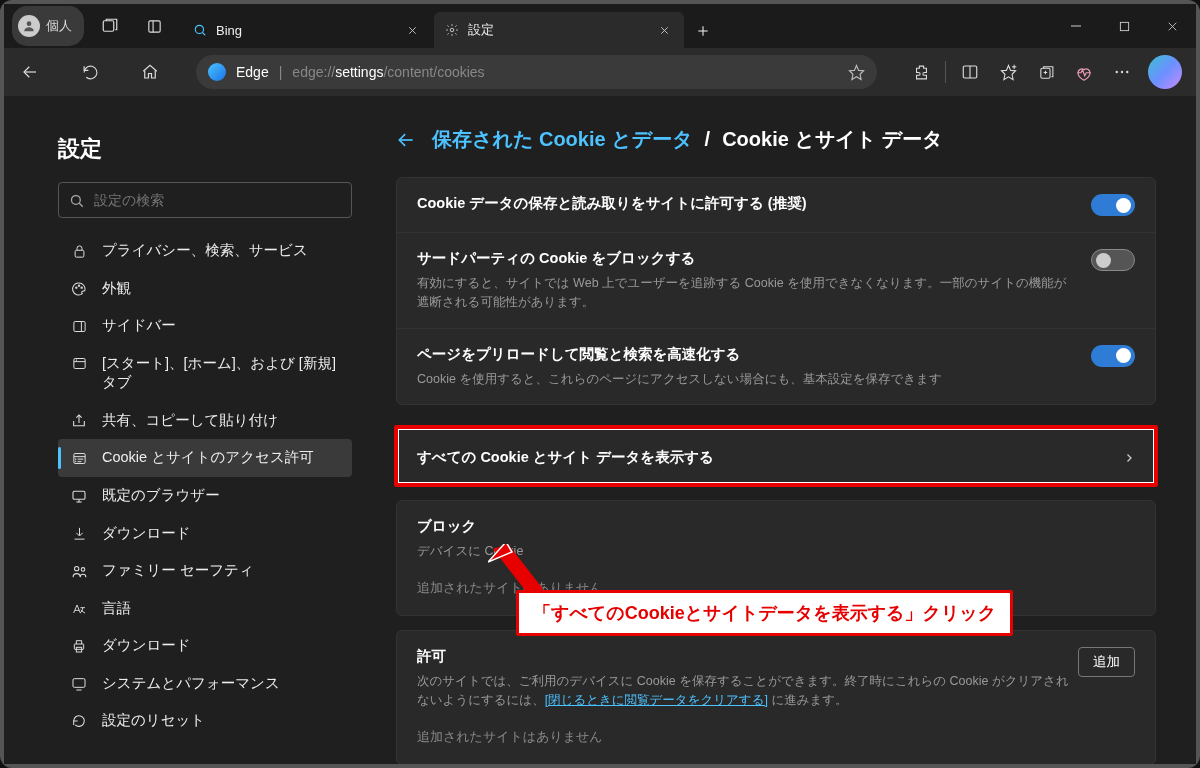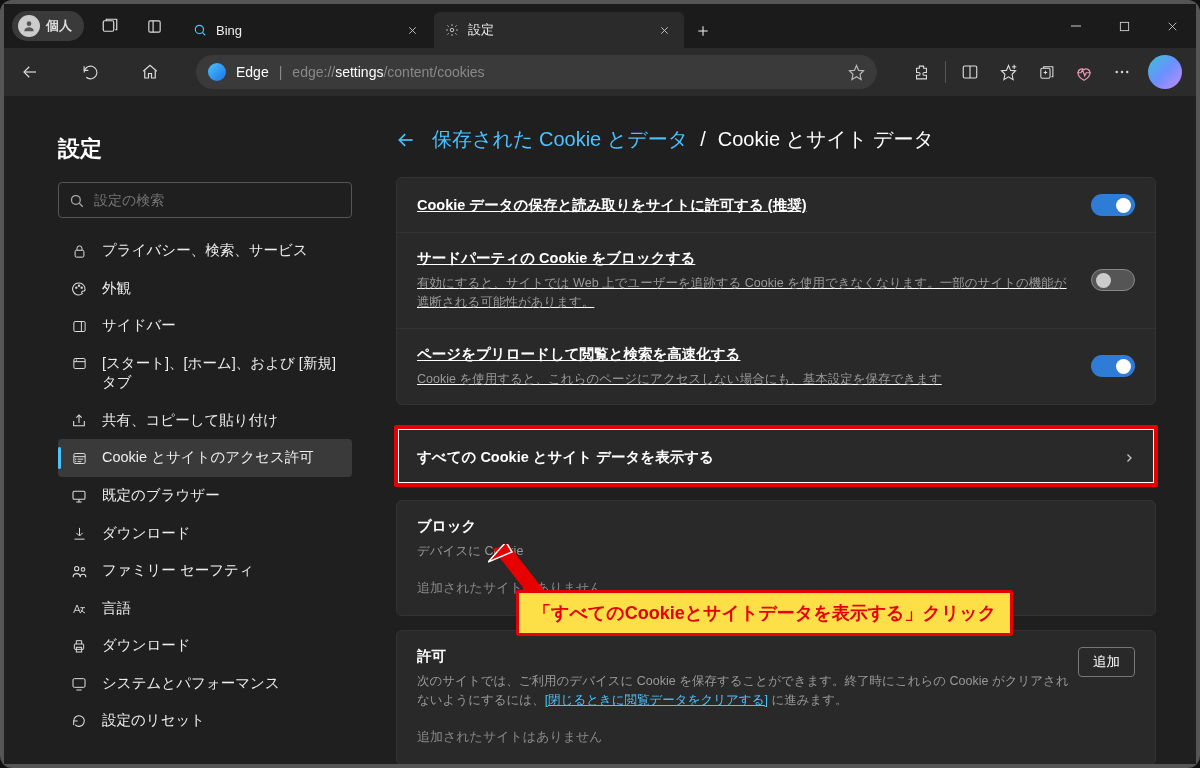--- a/index.html
+++ b/index.html
@@ -1,21 +1,21 @@
 <!DOCTYPE html>
 <html><head>
 <meta charset="utf-8">
 <style>
   * { box-sizing: border-box; margin: 0; padding: 0; }
   html, body { width: 1200px; height: 768px; overflow: hidden; background:#111; font-family: "Segoe UI", "Yu Gothic UI", Meiryo, sans-serif; color:#fff; }
   .window { width:1200px; height:768px; background:#202020; border:4px solid #555; border-radius:12px; display:flex; flex-direction:column; position:relative; }
   
   .titlebar { height:44px; background:#1b1b1b; display:flex; align-items:center; }
   .titlebar .left { display:flex; align-items:center; gap:8px; padding-left:8px; }
-  .profile-chip { height:30px; border-radius:15px; background:#3a3a3a; display:flex; align-items:center; padding:0 12px 0 6px; gap:6px; color:#ddd; font-size:13px;font-weight:bold; }
+  .profile-chip { height:40px; border-radius:15px; background:#3a3a3a; display:flex; align-items:center; padding:0 12px 0 6px; gap:6px; color:#ddd; font-size:13px; }
   .profile-chip .avatar { width:22px; height:22px; border-radius:50%; background:#ccc; display:flex; align-items:center; justify-content:center; color:#444; }
   .titlebar .ticon { width:36px; height:44px; display:flex; align-items:center; justify-content:center; color:#ddd; }
   .tabs { display:flex; align-items:flex-end; margin-left:10px; height:44px; }
   .tab { height:36px; width:250px; margin-right:2px; background:#2b2b2b; border-top-left-radius:6px; border-top-right-radius:6px; display:flex; align-items:center; padding:0 10px; gap:8px; color:#eee; font-size:13px; position:relative; }
   .tab.inactive { background:#1b1b1b; }
   .tab .tclose { margin-left:auto; width:20px; height:20px; display:flex; align-items:center; justify-content:center; color:#ccc; }
   .tab .tfav { width:16px; height:16px; display:flex; align-items:center; justify-content:center; color:#bbb; }
   .newtab { width:34px; height:34px; display:flex; align-items:center; justify-content:center; color:#ddd; }
   .wincontrols { margin-left:auto; display:flex; height:44px; }
   .wc { width:48px; height:44px; display:flex; align-items:center; justify-content:center; color:#ccc; }
@@ -40,26 +40,26 @@
   .searchbox input { background:transparent; border:none; outline:none; color:#fff; font-size:14px; flex:1; }
   .navlist { list-style:none; }
   .navitem { display:flex; align-items:flex-start; gap:14px; padding:9px 10px 9px 12px; font-size:14.5px; color:#eee; border-radius:4px; line-height:1.35; }
   .navitem.active { background:#3a3a3a; position:relative; }
   .navitem.active::before { content:""; position:absolute; left:0; top:8px; bottom:8px; width:3px; background:#4cc2ff; border-radius:2px; }
   .navitem .nicon { width:18px; height:18px; display:flex; align-items:center; justify-content:center; color:#ddd; flex-shrink:0; margin-top:1px; }
   .main { flex:1; overflow-y:auto; padding:30px 40px 20px 22px; position:relative; }
   .main::-webkit-scrollbar { width:15px; }
   .main::-webkit-scrollbar-track { background:#1f1f1f; }
   .main::-webkit-scrollbar-thumb { background:#888; border-radius:8px; border:4px solid #1f1f1f; }
-  .breadcrumb { display:flex; align-items:center; gap:12px; font-size:20px; font-weight:400; margin-bottom:24px; }
+  .breadcrumb { display:flex; align-items:center; gap:12px; font-size:20px; font-weight:700; margin-bottom:24px; }
   .breadcrumb .back { color:#4cc2ff; font-size:22px; width:24px; text-align:center; }
   .breadcrumb .link { color:#4cc2ff; }
   .breadcrumb .cur { color:#fff; }
   .card { background:#292929; border-radius:6px; border:1px solid #333; margin-bottom:14px; }
-  .row { padding:16px 20px; display:flex; align-items:center; gap:12px; border-bottom:1px solid #333;text-decoration:underline; }
+  .row { padding:16px 20px; display:flex; align-items:flex-start; gap:12px; border-bottom:1px solid #333; }
   .row:last-child { border-bottom:none; }
   .rowbody { flex:1; }
   .rowtitle { font-size:14.5px; font-weight:600; color:#fff; }
   .rowdesc { font-size:12.5px; color:#999; margin-top:6px; line-height:1.5; }
   .rowdesc a { color:#4cc2ff; text-decoration:underline; }
   .toggle { width:44px; height:22px; border-radius:11px; position:relative; flex-shrink:0; margin-top:0; }
   .toggle.on { background:#2e7cd6; }
   .toggle.off { background:#555; border:1px solid #888; }
   .knob { position:absolute; width:15px; height:15px; border-radius:50%; background:#fff; top:3.5px; }
   .toggle.on .knob { right:4px; }
@@ -67,21 +67,21 @@
   .linkrow { padding:18px 20px; display:flex; align-items:center; font-size:14.5px; font-weight:600; }
   .linkrow .chev { margin-left:auto; color:#ccc; font-size:16px; }
   .sectcard { background:#292929; border-radius:6px; border:1px solid #333; margin-bottom:14px; padding:0; }
   .secthead { padding:16px 20px 4px 20px; display:flex; align-items:flex-start; }
   .secthead .rowbody { flex:1; }
   .addbtn { border:1px solid #777; border-radius:4px; padding:5px 14px; font-size:13.5px; color:#fff; background:transparent; }
   .empty { padding:14px 20px 18px 20px; font-size:13px; color:#888; }
   
   .anno-border { position:absolute; border:4px solid #e60000; box-shadow:0 0 0 1px #fff inset; border-radius:2px; pointer-events:none; }
   .anno-arrow { position:absolute; pointer-events:none; }
-  .anno-box { position:absolute; background:#fde047; border:3px solid #e60000; padding:8px 14px; color:#e60000; font-weight:bold; font-size:18px; border-radius:2px; }
+  .anno-box { position:absolute; background:#ffffff; border:3px solid #e60000; padding:8px 14px; color:#e60000; font-weight:bold; font-size:18px; border-radius:2px; }
   svg { display:block; }
 </style>
 </head>
 <body>
 
 <div class="window">
 
   <div class="titlebar">
     <div class="left">
       <div class="profile-chip">

